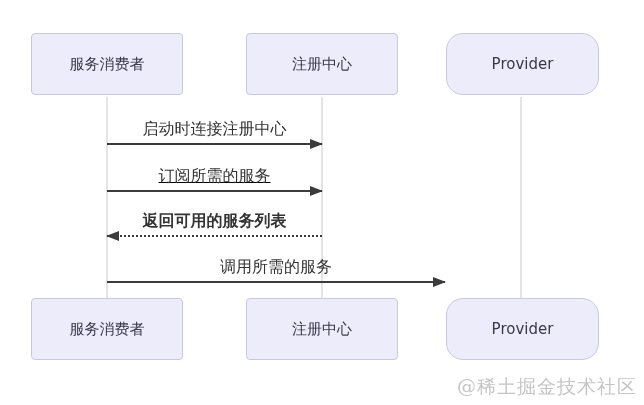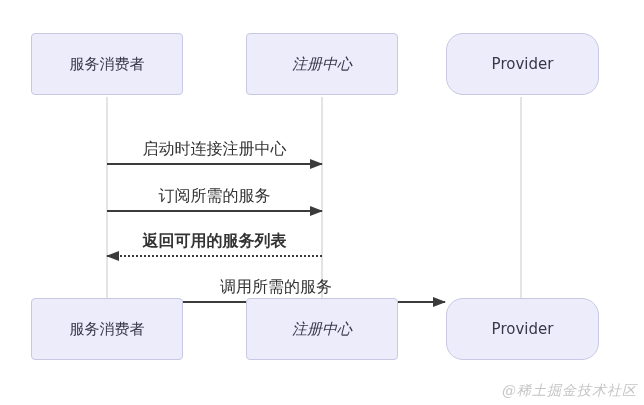--- a/index.html
+++ b/index.html
@@ -20,41 +20,41 @@
     border: 1px solid #C8C8E4;
     border-radius: 4px;
     display: flex;
     align-items: center;
     justify-content: center;
     font-size: 15px;
     color: #38384a;
     box-sizing: border-box;
   }
   .col1 { left: 31px;  width: 152px; }
-  .col2 { left: 246px; width: 152px; font-style: italic; }
+  .col2 { left: 246px; width: 152px; }
   .col3 { left: 446px; width: 153px; border-radius: 17px; }
   .rowtop    { top: 33px; }
   .rowbottom { top: 298px; }
 
   
   .lifeline {
     position: absolute;
     top: 97px;
     height: 201px;
     width: 2px;
     background: #e4e4e8;
   }
   .ll1 { left: 106px; }
   .ll2 { left: 321px; }
   .ll3 { left: 520px; }
 
   
-  .message { position: absolute; margin-top: 20px; }
+  .message { position: absolute; }
   .msg1 { left: 107px; width: 215px; top: 119px; }
-  .msg2 { left: 107px; width: 215px; top: 166px; }
+  .msg2 { left: 107px; width: 215px; top: 166px; text-decoration: underline; }
   .msg3 { left: 107px; width: 215px; top: 211px; font-weight: bold; }
   .msg4 { left: 107px; width: 338px; top: 257px; }
 
   .msg-label {
     height: 20px;
     line-height: 20px;
     text-align: center;
     font-size: 16px;
     color: #333333;
     margin-bottom: 4px;
@@ -76,25 +76,24 @@
     border-bottom: 5px solid transparent;
   }
   .head.right { right: -1px; border-left: 13px solid #3b3b3b; }
   .head.left  { left:  -1px; border-right: 13px solid #3b3b3b; }
 
   
   .watermark {
     position: absolute;
     right: 7px;
     bottom: 5px;
-    font-size: 14px;
+    font-size: 19px;
     color: #c5c5c5;
     font-family: "DejaVu Serif", "Liberation Serif", serif;
     letter-spacing: 1px;
-    font-style: italic;
   }
 </style>
 </head>
 <body>
 
 <div class="stage">
 
   <div class="lifeline ll1"></div>
   <div class="lifeline ll2"></div>
   <div class="lifeline ll3"></div>

